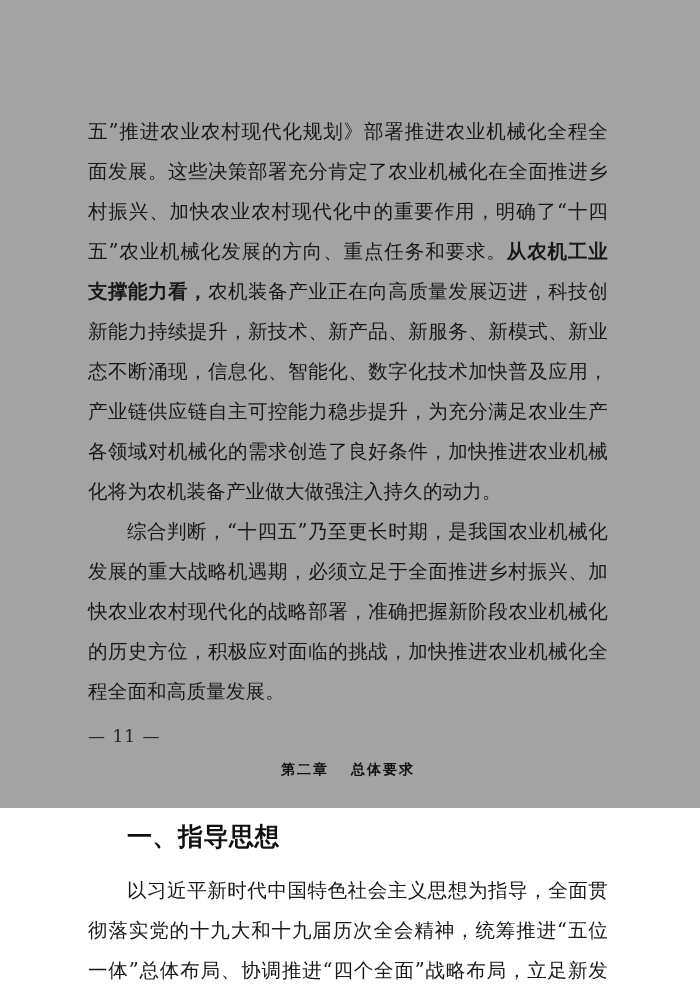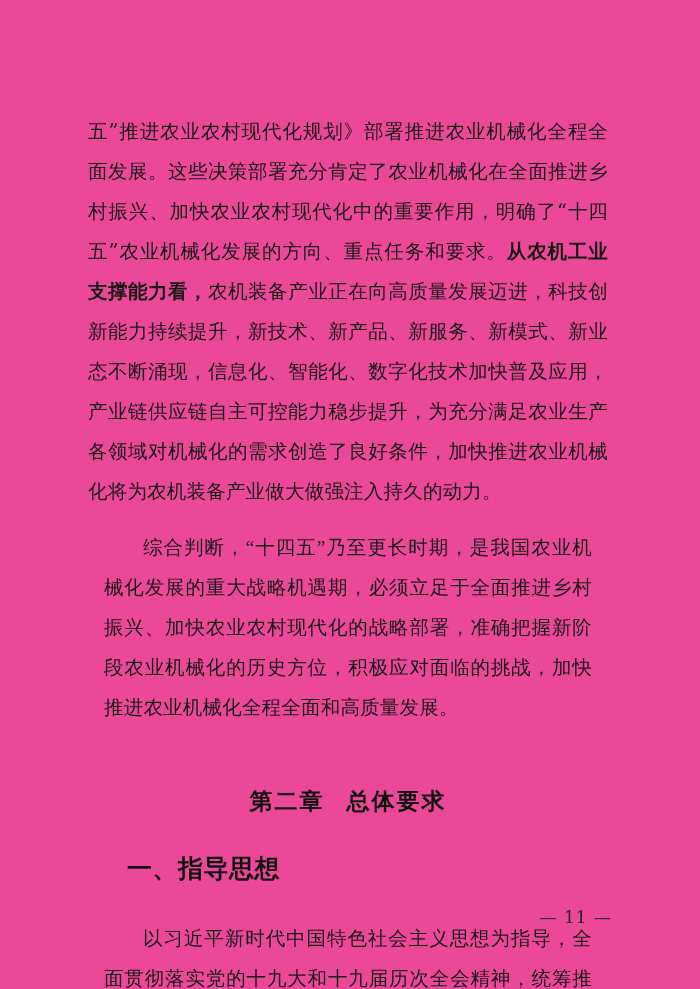--- a/index.html
+++ b/index.html
@@ -10,49 +10,48 @@
     width: 700px;
     height: 989px;
     background: #ffffff;
     font-family: "DejaVu Serif", serif;
     color: #1a1a1a;
     overflow: hidden;
   }
   .page {
     position: relative;
     width: 700px;
-    height: 989px;
+    height: 808px;
     box-sizing: border-box;
     padding: 112px 92px 0 88px;
-    background: #ec4899;
+    background: #a3a3a3;
   }
   .body-text {
     font-size: 19.5px;
     line-height: 40px;
     text-align: justify;
     text-justify: inter-ideograph;
     letter-spacing: 0.2px;
     color: #181818;
   }
   .para {
     margin: 0;
     text-indent: 0;
   }
   .para-indent {
-    margin: 16px;
+    margin: 0;
     text-indent: 39px;
-    font-family: Liberation Serif, serif;
   }
   .bold-run {
     font-weight: 700;
   }
   .chapter-heading {
     margin: 0;
     text-align: center;
-    font-size: 23px;
+    font-size: 14px;
     font-weight: 700;
     line-height: 40px;
     letter-spacing: 2px;
     color: #111111;
   }
   .spacer-lg {
     height: 37px;
   }
   .spacer-md {
     height: 28px;
@@ -67,21 +66,21 @@
     font-weight: 700;
     line-height: 40px;
     letter-spacing: 0.5px;
     color: #111111;
   }
   .page-footer {
     position: absolute;
     left: 88px;
     right: 88px;
     bottom: 62px;
-    text-align: right;
+    text-align: left;
     font-size: 17px;
     letter-spacing: 1px;
     color: #222222;
     margin-top: 20px;
   }
   .chapter-gap {
     display: inline-block;
     width: 22px;
   }
 </style>

